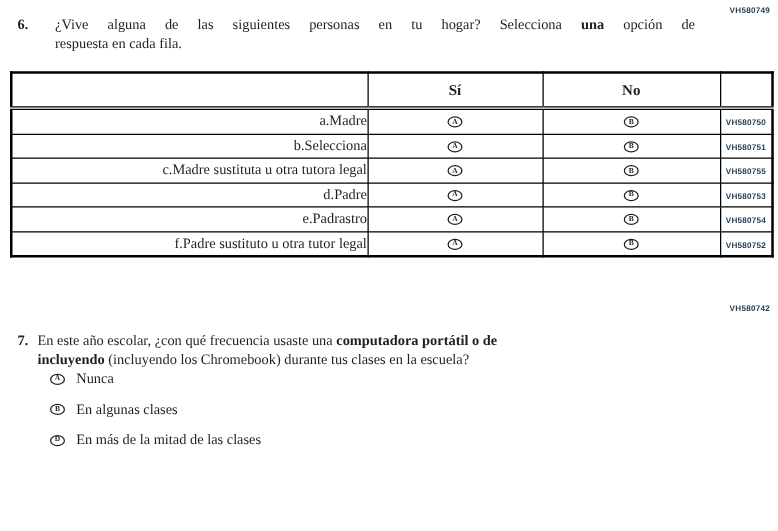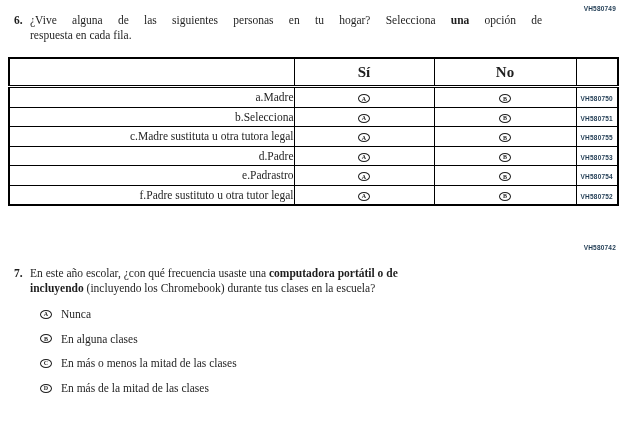--- a/index.html
+++ b/index.html
@@ -37,21 +37,21 @@
     font-weight: bold;
     font-size: 11.5px;
     line-height: 14.5px;
     width: 16px;
     flex: none;
   }
   .qtext {
     font-size: 11.5px;
     line-height: 14.5px;
   }
-  #q6 .qtext { width: 512px; }
+  #q6 .qtext { width: 512px; margin-left: 14px; }
   #q7 .qtext { width: 440px; }
   .line-just {
     text-align: justify;
     text-align-last: justify;
   }
   .b { font-weight: bold; text-align: right; }
 
   
   #q6-table {
     position: absolute;
@@ -67,21 +67,21 @@
   #q6-table th, #q6-table td {
     border: 1.5px solid #000000;
     padding: 0;
     font-size: 11.5px;
     overflow: hidden;
   }
   #q6-table { border: 2px solid #000000; }
   #q6-table thead th {
     height: 26px;
     font-weight: bold;
-    font-size: 15px;
+    font-size: 12px;
     text-align: center;
     border-bottom: 3px double #000000;
   }
   #q6-table tbody td { height: 18.5px; }
   #q6-table td.rowlab {
     padding-left: 4px;
     text-align: right;
   }
   #q6-table td.rowlab .rl {
     display: inline-block;
@@ -109,21 +109,21 @@
   .bubble > span {
     font-size: 6px;
     font-weight: bold;
     line-height: 1;
     font-family: "Liberation Serif", "DejaVu Serif", serif;
   }
 
   
   #q7-options {
     position: absolute;
-    top: 302px;
+    top: 291px;
     left: 40px;
   }
   .opt {
     height: 24.6px;
     display: flex;
     align-items: center;
   }
   .opt .bubble { margin-right: 9px; flex: none; }
   .opt-text { font-size: 11.5px; }
 </style>
@@ -235,27 +235,21 @@
     <div class="opt">
       <span class="bubble">
           <span>A</span>
         </span>
       <span class="opt-text">Nunca</span>
     </div>
     <div class="opt">
       <span class="bubble">
           <span>B</span>
         </span>
-      <span class="opt-text">En alguna clases</span>
-    </div>
-    <div class="opt">
-      <span class="bubble">
-          <span>C</span>
-        </span>
-      <span class="opt-text">En más o menos la mitad de las clases</span>
+      <span class="opt-text">En algunas clases</span>
     </div>
     <div class="opt">
       <span class="bubble">
           <span>D</span>
         </span>
       <span class="opt-text">En más de la mitad de las clases</span>
     </div>
   </div>
 
 </div>

